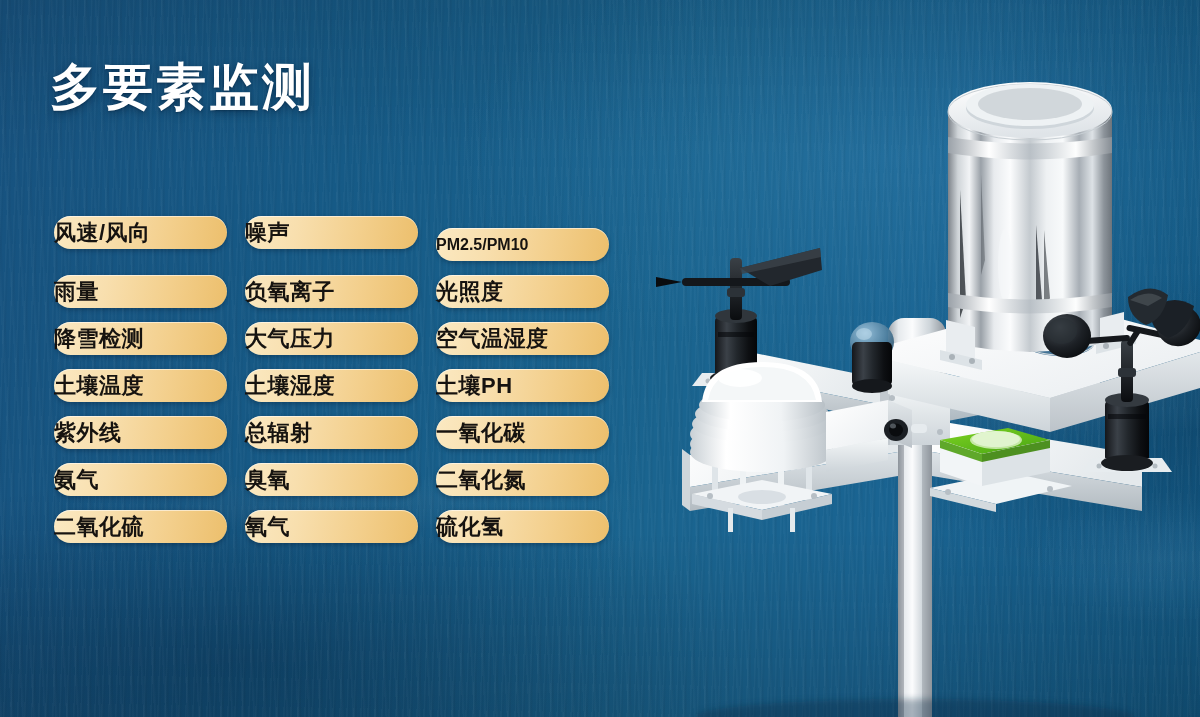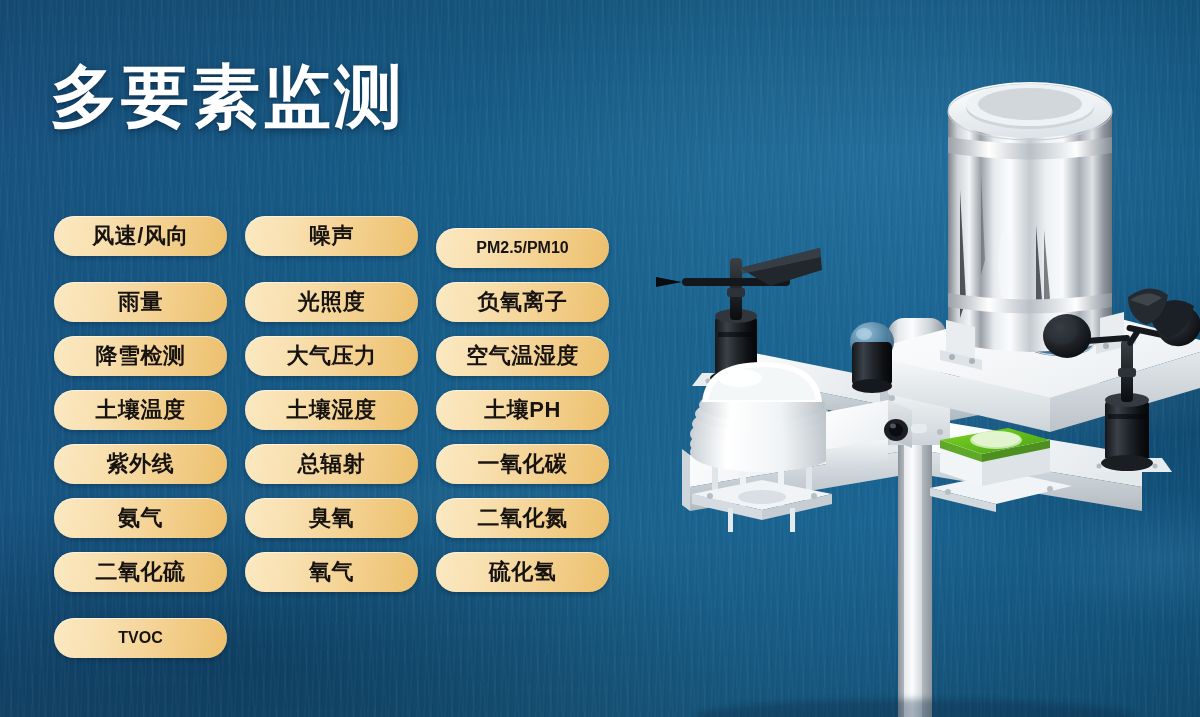--- a/index.html
+++ b/index.html
@@ -47,36 +47,36 @@
   .tex.swirl{
     background-image:
       radial-gradient(ellipse 300px 60px at 88% 56%, rgba(255,255,255,.05), rgba(0,0,0,0) 70%),
       radial-gradient(ellipse 420px 40px at 30% 70%, rgba(255,255,255,.035), rgba(0,0,0,0) 72%),
       radial-gradient(ellipse 200px 90px at 97% 78%, rgba(120,190,235,.10), rgba(0,0,0,0) 70%);
   }
 
   
   #title{
     position:absolute;left:50px;top:62px;
-    font-size:68px;line-height:1;font-weight:700;color:#ffffff;
+    font-size:50px;line-height:1;font-weight:700;color:#ffffff;
     letter-spacing:3px;
     text-shadow:0 3px 9px rgba(0,25,50,.45), 0 1px 2px rgba(0,20,40,.35);
     white-space:nowrap;
   }
 
   
   #tag-grid{
     position:absolute;left:54px;top:216px;
     display:grid;
     grid-template-columns:repeat(3,173px);
     column-gap:18px;row-gap:14px;
   }
   .tag{
-    height:40px;border-radius:22px;
-    display:flex;align-items:center;justify-content:center;
+    height:33px;border-radius:22px;
+    display:flex;align-items:center;justify-content:flex-start;
     background:linear-gradient(100deg,#fbe9c2 0%,#f8dfae 30%,#f3cf8c 66%,#ecbf6c 100%);
     box-shadow:0 2px 4px rgba(0,20,40,.30), inset 0 1px 0 rgba(255,255,255,.55);
     color:#161310;
     font-size:22px;font-weight:600;letter-spacing:.5px;
     white-space:nowrap;
     user-select:none;
   }
   .tag.latin{font-size:16px;letter-spacing:0;margin-top:12px;}
 
   
@@ -397,26 +397,26 @@
       <div class="tag">
         <span>噪声</span>
       </div>
       <div class="tag latin">
         <span>PM2.5/PM10</span>
       </div>
       <div class="tag">
         <span>雨量</span>
       </div>
       <div class="tag">
+        <span>负氧离子</span>
+      </div>
+      <div class="tag">
         <span>光照度</span>
       </div>
       <div class="tag">
-        <span>负氧离子</span>
-      </div>
-      <div class="tag">
         <span>降雪检测</span>
       </div>
       <div class="tag">
         <span>大气压力</span>
       </div>
       <div class="tag">
         <span>空气温湿度</span>
       </div>
       <div class="tag">
         <span>土壤温度</span>
@@ -447,18 +447,15 @@
       </div>
       <div class="tag">
         <span>二氧化硫</span>
       </div>
       <div class="tag">
         <span>氧气</span>
       </div>
       <div class="tag">
         <span>硫化氢</span>
       </div>
-      <div class="tag latin">
-        <span>TVOC</span>
-      </div>
     </div>
 
 </div>
 
 </body></html>

